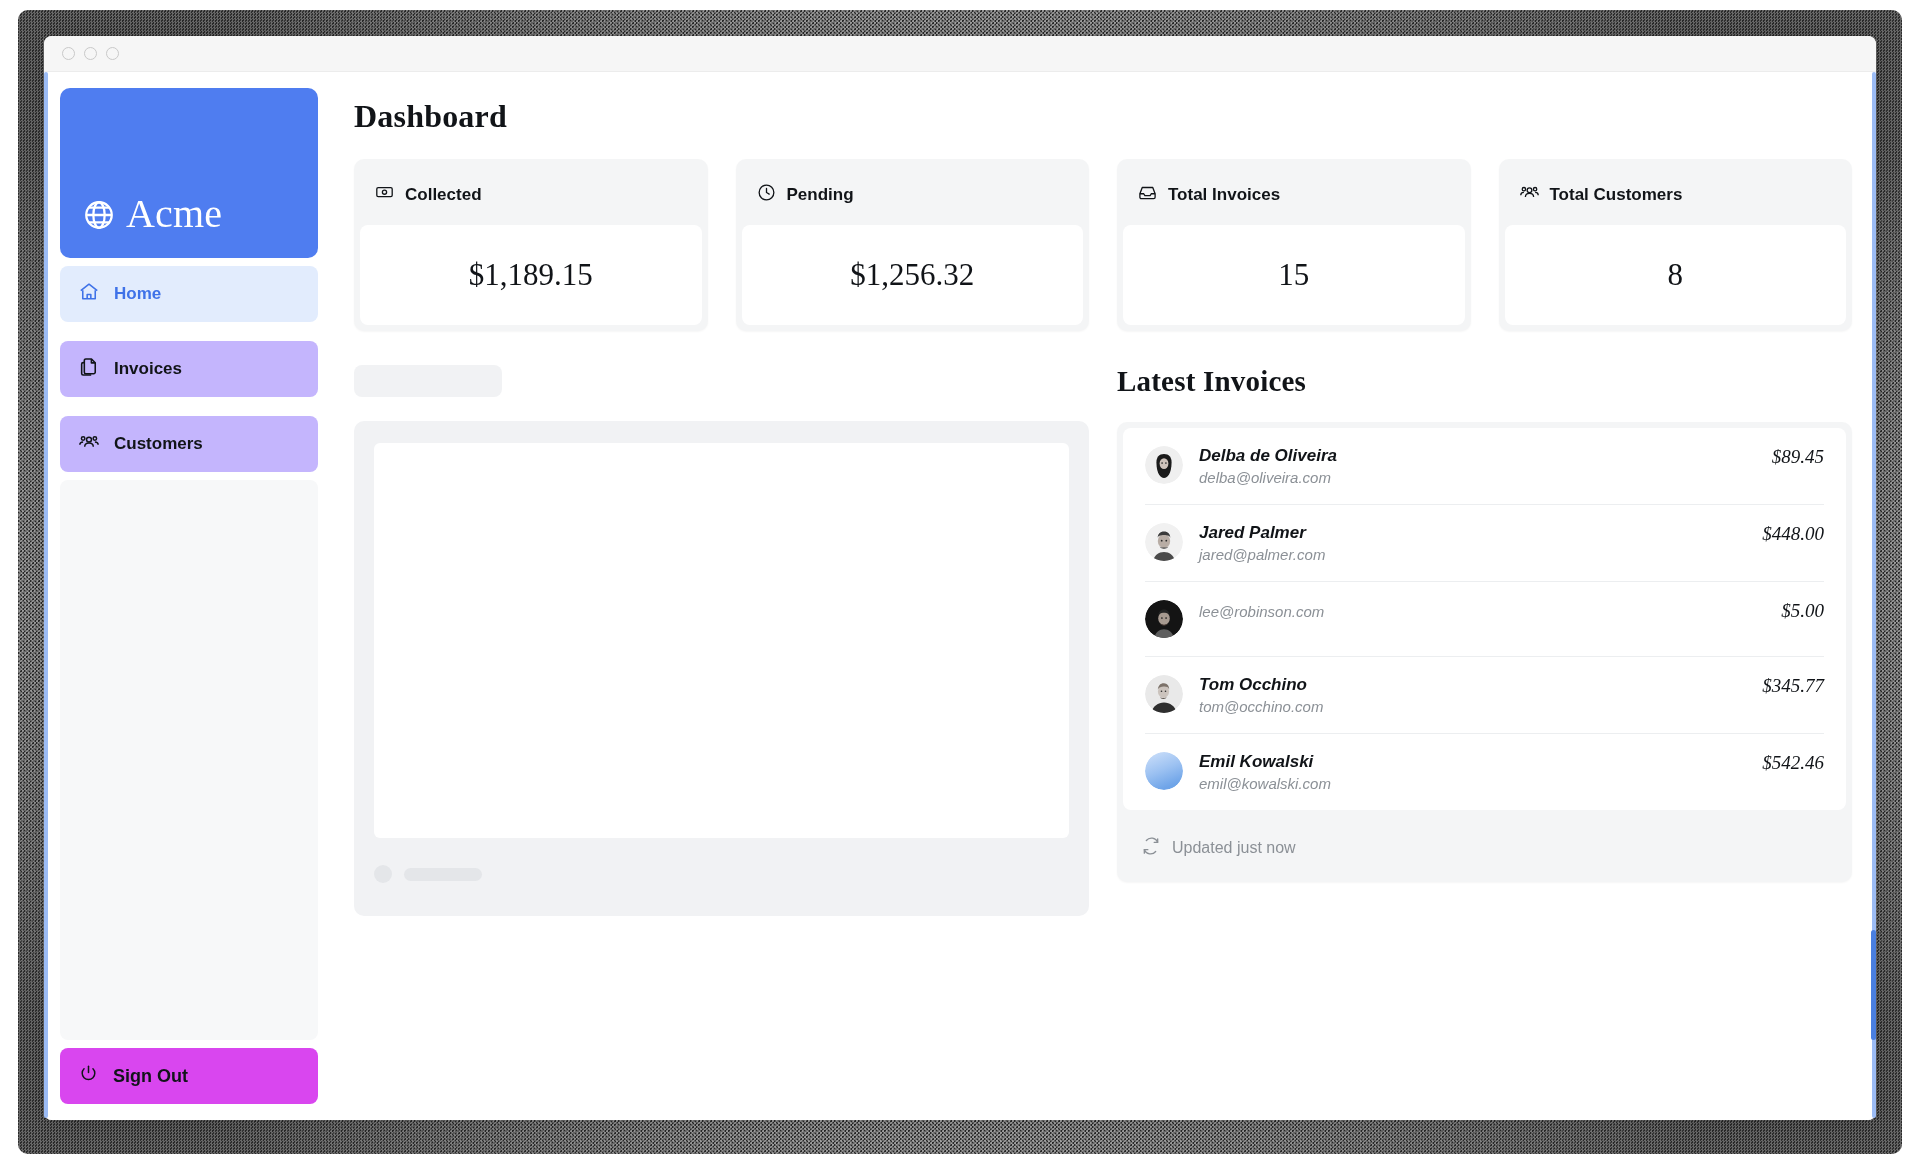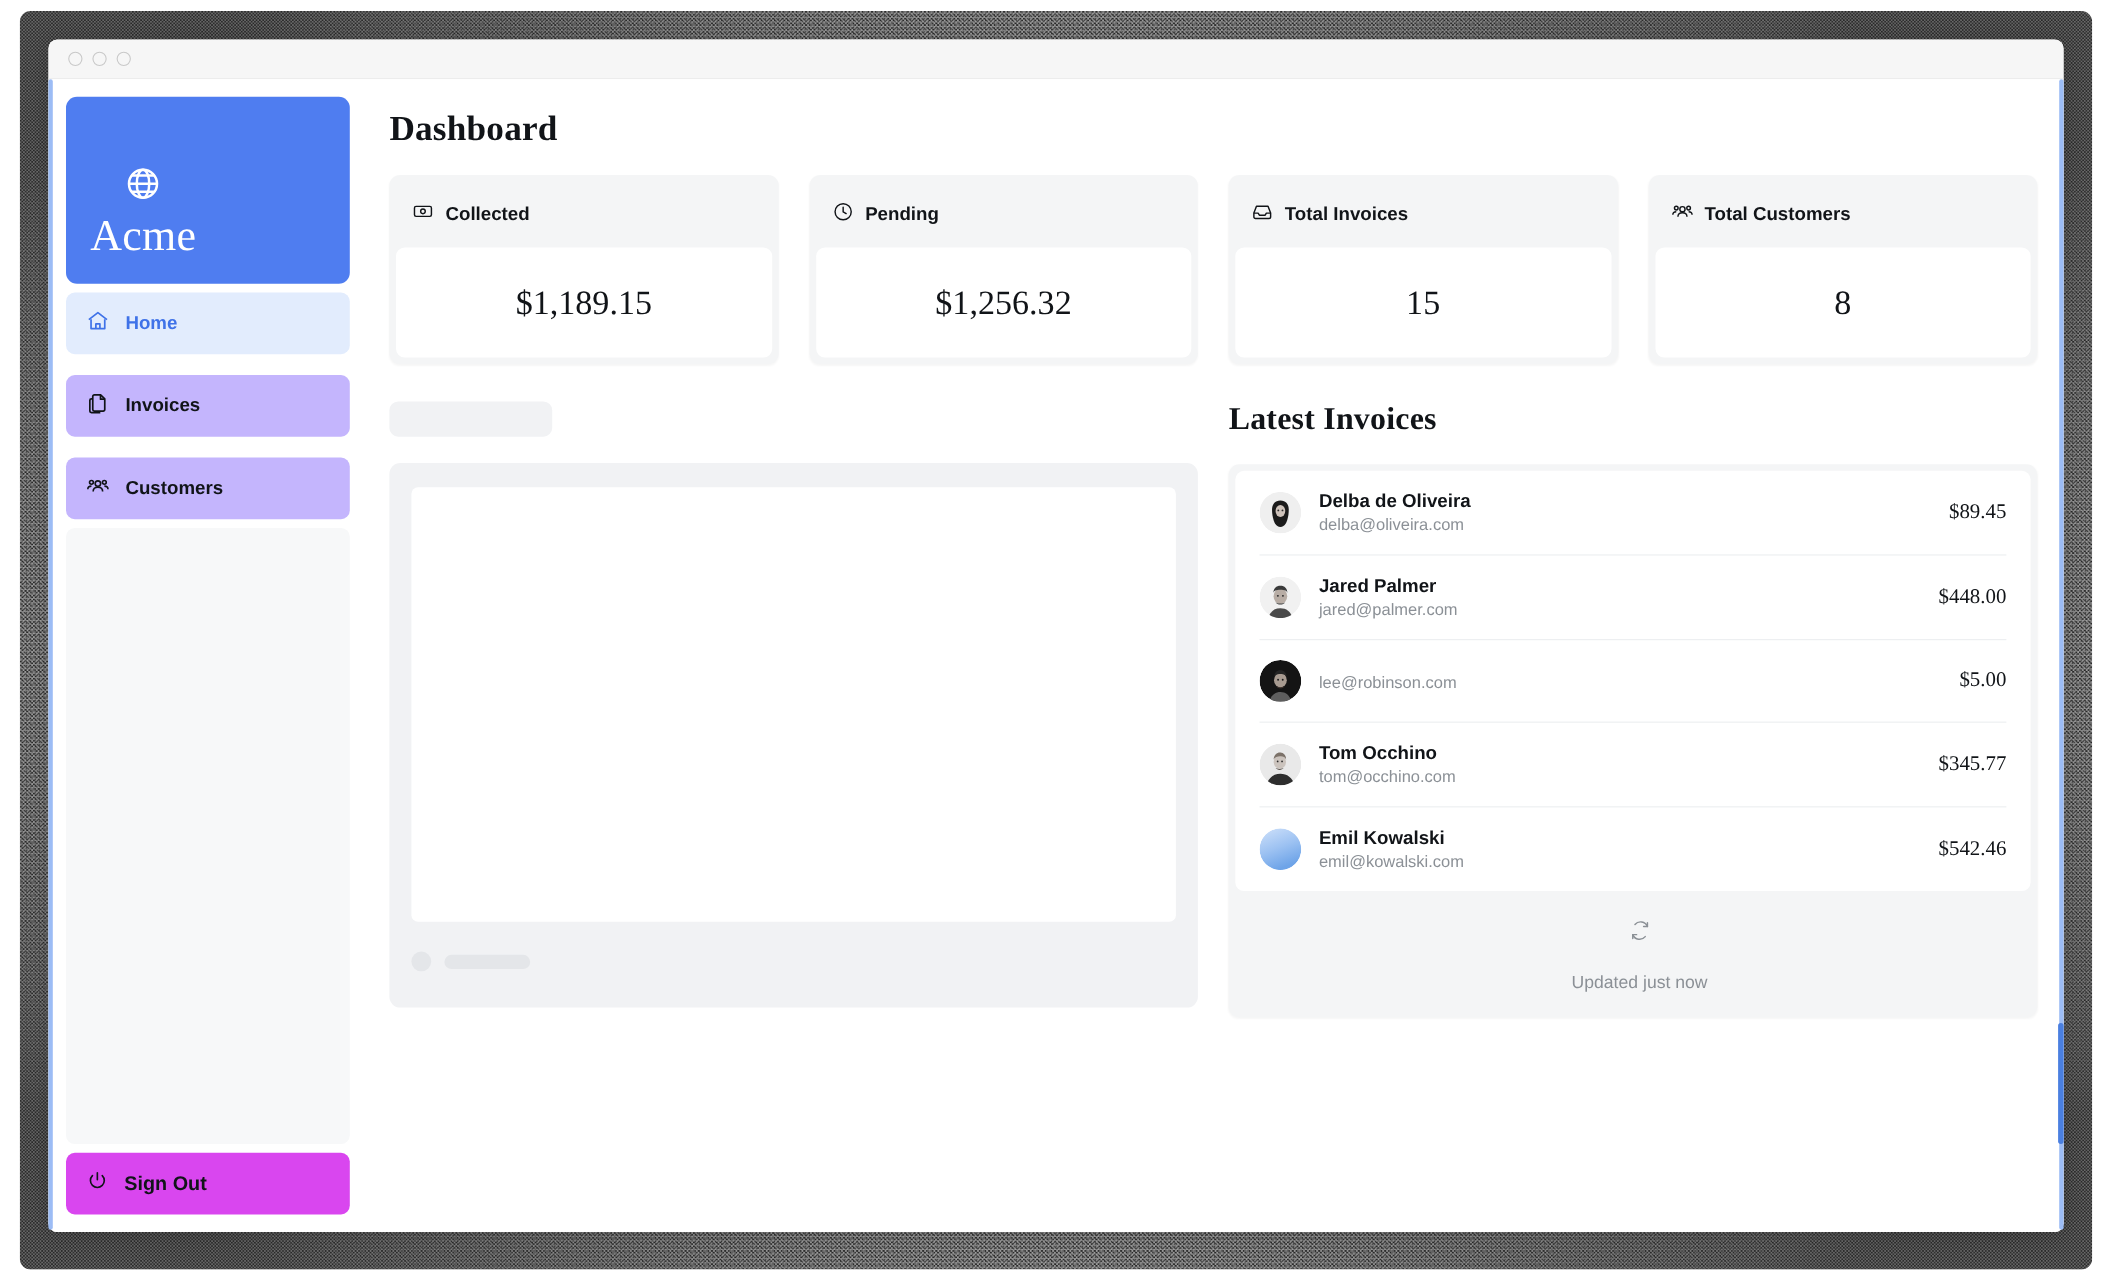--- a/index.html
+++ b/index.html
@@ -97,21 +97,21 @@
   }
   .logo-card {
     height: 170px;
     background: #4f7df0;
     border-radius: 10px;
     display: flex;
     align-items: flex-end;
     padding: 0 0 22px 22px;
     color: #ffffff;
   }
-  .logo-inner { display: flex; align-items: center; gap: 10px; flex-direction: column; }
+  .logo-inner { display: flex; align-items: center; gap: 10px; }
   .logo-inner svg { display: block; }
   .logo-text {
     font-family: "Liberation Serif", serif;
     font-size: 40px;
     letter-spacing: .2px;
     line-height: 1;
     padding-bottom: 2px;
   }
   .nav { display: flex; flex-direction: column; gap: 19px; margin-top: 4px; }
   .nav-item {
@@ -226,47 +226,48 @@
     border-radius: 10px;
     padding: 6px;
     box-shadow: 0 1px 2px rgba(0,0,0,0.04);
   }
   .invoices-inner {
     background: #ffffff;
     border-radius: 8px;
     padding: 0 22px;
   }
   .invoice-row {
-    display: flex; align-items: center;
+    display: flex; align-items: flex-start;
     padding: 18px 0;
     border-top: 1px solid #eceef0;
     cursor: pointer;
+    font-style: italic;
   }
   .invoice-row:first-child { border-top: none; }
   .avatar {
     width: 38px; height: 38px;
     border-radius: 50%;
     flex: 0 0 38px;
     margin-right: 16px;
     overflow: hidden;
     position: relative;
   }
   .person { flex: 1 1 auto; min-width: 0; }
   .person-name { font-size: 17px; font-weight: 700; color: #111418; }
   .person-email { font-size: 15px; color: #8b9096; margin-top: 3px; }
   .amount {
     font-family: "Liberation Serif", serif;
     font-size: 19px;
     color: #111418;
     white-space: nowrap;
   }
   .updated {
-    display: flex; align-items: center; gap: 24px;
+    display: flex; align-items: center; gap: 11px;
     padding: 26px 6px 16px 18px;
-    font-size: 16px; color: #8b9096; flex-direction: column;
+    font-size: 16px; color: #8b9096;
   }
 </style>
 </head>
 <body>
 
 <div class="screen">
   <div class="noise-frame"></div>
 
   <div class="window-shell">
 

